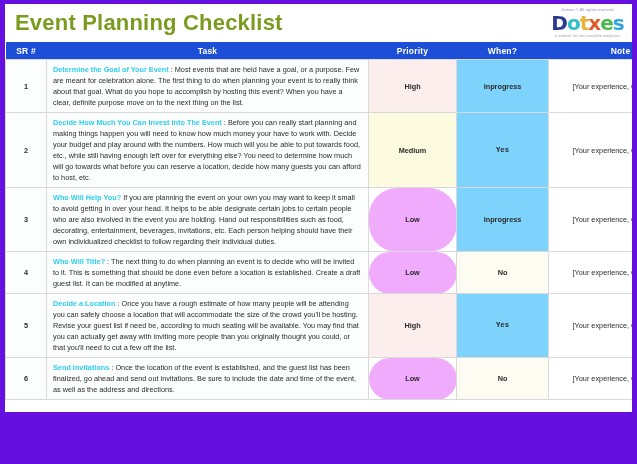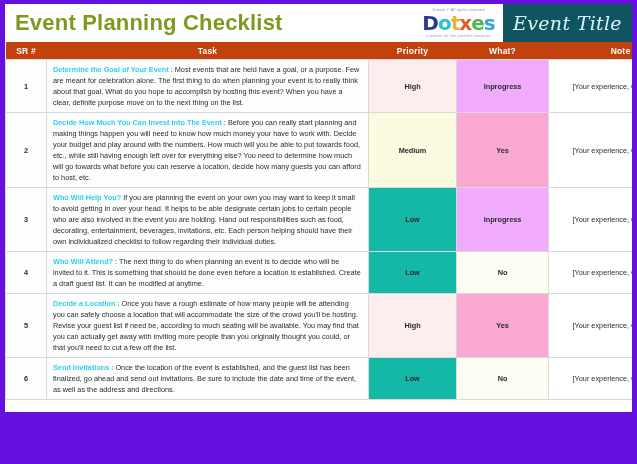--- a/index.html
+++ b/index.html
@@ -85,21 +85,21 @@
     letter-spacing:.3px;
   }
 
   
   table.grid{
     border-collapse:collapse;
     width:627px;
     table-layout:fixed;
   }
   table.grid th{
-    background:#c2410c;
+    background:#1d4ed8;
     color:#ffffff;
     font-size:8.5px;
     font-weight:bold;
     height:17px;
     padding:0 6px;
     border:none;
     text-align:center;
     letter-spacing:.2px;
   }
   th.h-sr{width:29px;text-align:left;padding-left:8px;}
@@ -139,51 +139,50 @@
   td.c-note{
     text-align:center;
     font-size:7.3px;
     color:#3a3a3a;
     background:#ffffff;
   }
 
   
   .pri-high{color:#ef4b4b;background:#fdeeee;margin-top:36px;}
   .pri-medium{color:#e8c246;background:#fcfbe0;margin-left:38px;}
-  .pri-low{color:#3fd35c;background:#14b8a6;}
-  .done-yes{color:#36c84e;background:#f9a8d4;}
+  .pri-low{color:#3fd35c;background:#f0abfc;border-radius:28px;}
+  .done-yes{color:#36c84e;background:#7dd3fc;font-family:Liberation Mono, monospace;}
   .done-no{color:#ef4b4b;background:#fdfcf2;margin-top:16px;}
-  .done-inprogress{color:#f0e34b;background:#f0abfc;}
+  .done-inprogress{color:#f0e34b;background:#7dd3fc;}
 </style>
 </head>
 <body>
 
 <div class="frame">
   <div class="sheet">
 
     <div class="titlebar">
       <div class="doc-title">Event Planning Checklist</div>
       <div class="title-spacer"></div>
 
       <div class="logo-block">
         <div class="logo-copy">Dotxes ©   All rights reserved</div>
         <div class="logo-word"><span class="lw-d">D</span><span class="lw-o">o</span><span class="lw-t">t</span><span class="lw-x">x</span><span class="lw-e">e</span><span class="lw-s">s</span></div>
         <div class="logo-tag">a website for free printable templates</div>
       </div>
 
-      <div class="event-title">Event Title</div>
     </div>
 
     <table class="grid">
       <thead>
         <tr>
           <th class="h-sr">SR #</th>
           <th class="h-task">Task</th>
           <th class="h-pri">Priority</th>
-          <th class="h-done">What?</th>
+          <th class="h-done">When?</th>
           <th class="h-note">Note</th>
         </tr>
       </thead>
       <tbody id="tbody">
           <tr>
             <td class="c-sr">1</td>
             <td class="c-task"><span class="lead">Determine the Goal of Your Event</span><span> :  Most events that are held have a goal, or a purpose. Few are meant for celebration alone. The first thing to do when planning your event is to really think about that goal. What do you hope to accomplish by hosting this event? When you have a clear, definite purpose move on to the next thing on the list.</span></td>
             <td class="c-pri pri-high">High</td>
             <td class="c-done done-inprogress">Inprogress</td>
             <td class="c-note">[Your experience, Comments]</td>
@@ -197,21 +196,21 @@
           </tr>
           <tr>
             <td class="c-sr">3</td>
             <td class="c-task"><span class="lead">Who Will Help You?</span><span>  If you are planning the event on your own you may want to keep it small to avoid getting in over your head. It helps to be able designate certain jobs to certain people who are also involved in the event you are holding. Hand out responsibilities such as food, decorating, entertainment, beverages, invitations, etc. Each person helping should have their own individualized checklist to follow regarding their individual duties.</span></td>
             <td class="c-pri pri-low">Low</td>
             <td class="c-done done-inprogress">Inprogress</td>
             <td class="c-note">[Your experience, Comments]</td>
           </tr>
           <tr>
             <td class="c-sr">4</td>
-            <td class="c-task"><span class="lead">Who Will Attend?</span><span> : The next thing to do when planning an event is to decide who will be invited to it. This is something that should be done even before a location is established. Create a draft guest list. It can be modified at anytime.</span></td>
+            <td class="c-task"><span class="lead">Who Will Title?</span><span> : The next thing to do when planning an event is to decide who will be invited to it. This is something that should be done even before a location is established. Create a draft guest list. It can be modified at anytime.</span></td>
             <td class="c-pri pri-low">Low</td>
             <td class="c-done done-no">No</td>
             <td class="c-note">[Your experience, Comments]</td>
           </tr>
           <tr>
             <td class="c-sr">5</td>
             <td class="c-task"><span class="lead">Decide a Location</span><span> :  Once you have a rough estimate of how many people will be attending you can safely choose a location that will accommodate the size of the crowd you'll be hosting. Revise your guest list if need be, according to much seating will be available. You may find that you can actually get away with inviting more people than you originally thought you could, or that you'll need to cut a few off the list.</span></td>
             <td class="c-pri pri-high">High</td>
             <td class="c-done done-yes">Yes</td>
             <td class="c-note">[Your experience, Comments]</td>

